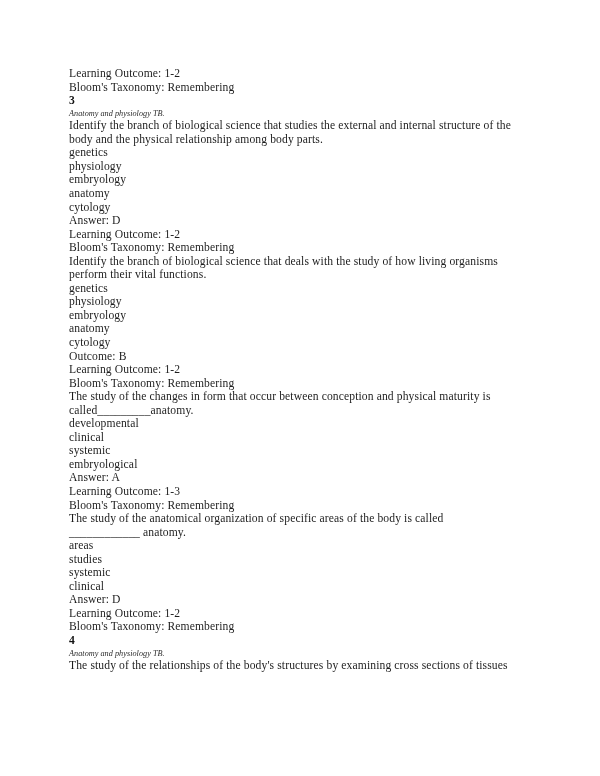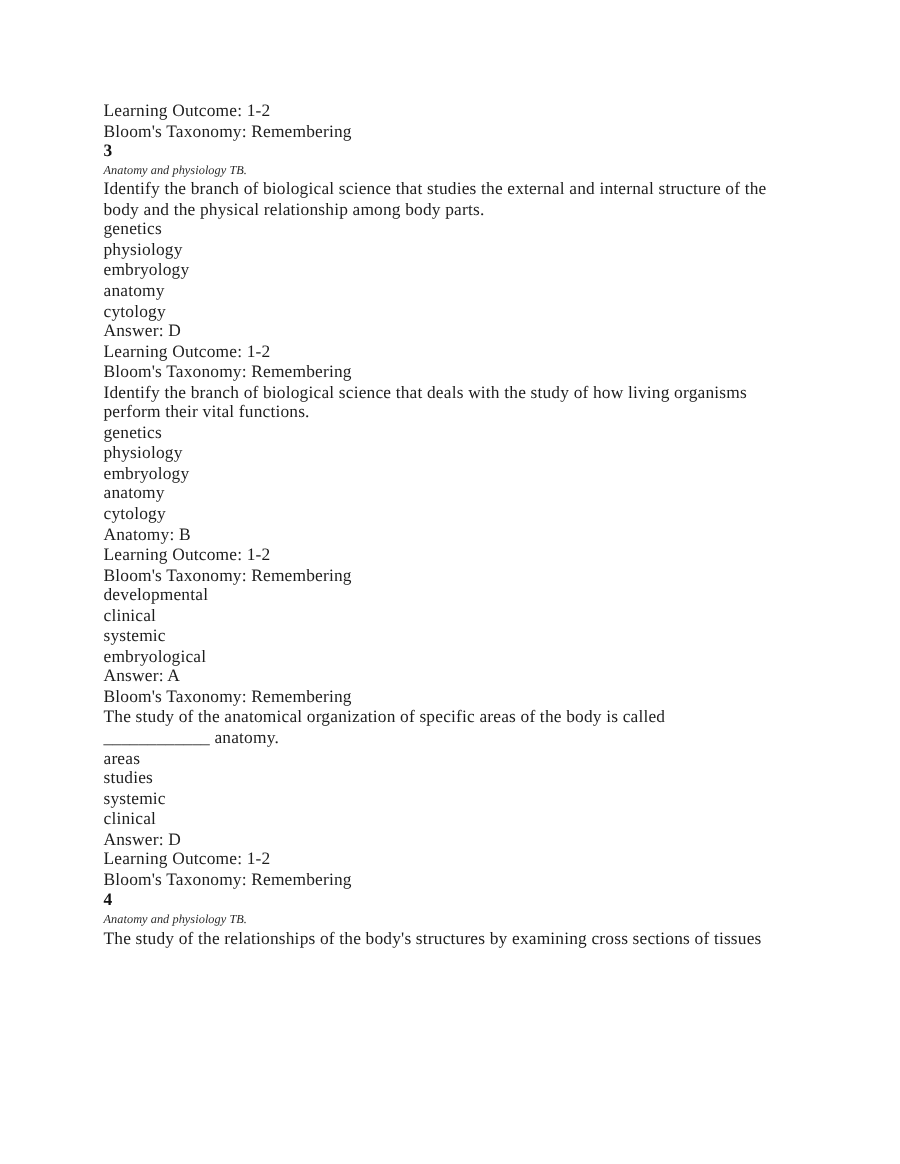--- a/index.html
+++ b/index.html
@@ -68,28 +68,30 @@
       <div class="line">cytology</div>
       <div class="line">Answer: D</div>
       <div class="line">Learning Outcome: 1-2</div>
       <div class="line">Bloom's Taxonomy: Remembering</div>
       <div class="line wrapped">Identify the branch of biological science that deals with the study of how living organisms perform their vital functions.</div>
       <div class="line">genetics</div>
       <div class="line">physiology</div>
       <div class="line">embryology</div>
       <div class="line">anatomy</div>
       <div class="line">cytology</div>
-      <div class="line">Anatomy: B</div>
+      <div class="line">Outcome: B</div>
       <div class="line">Learning Outcome: 1-2</div>
       <div class="line">Bloom's Taxonomy: Remembering</div>
+      <div class="line wrapped">The study of the changes in form that occur between conception and physical maturity is called_________anatomy.</div>
       <div class="line">developmental</div>
       <div class="line">clinical</div>
       <div class="line">systemic</div>
       <div class="line">embryological</div>
       <div class="line">Answer: A</div>
+      <div class="line">Learning Outcome: 1-3</div>
       <div class="line">Bloom's Taxonomy: Remembering</div>
       <div class="line wrapped">The study of the anatomical organization of specific areas of the body is called ____________ anatomy.</div>
       <div class="line">areas</div>
       <div class="line">studies</div>
       <div class="line">systemic</div>
       <div class="line">clinical</div>
       <div class="line">Answer: D</div>
       <div class="line">Learning Outcome: 1-2</div>
       <div class="line">Bloom's Taxonomy: Remembering</div>
       <div class="page-marker">4</div>

